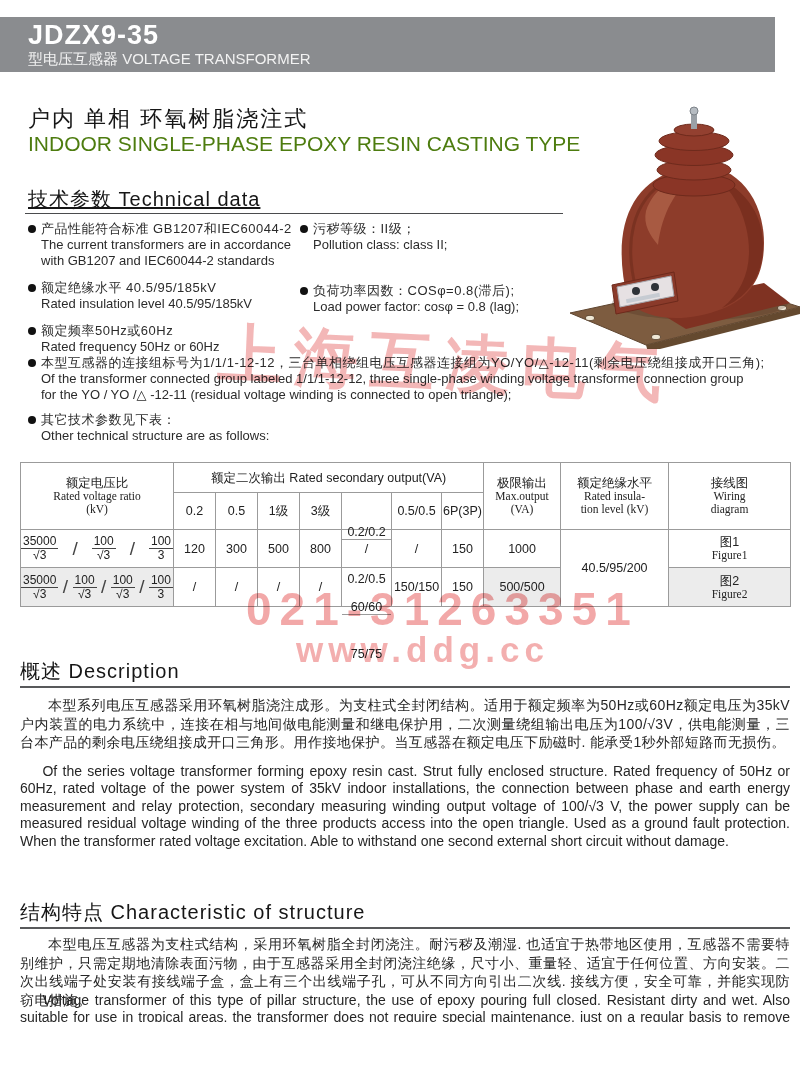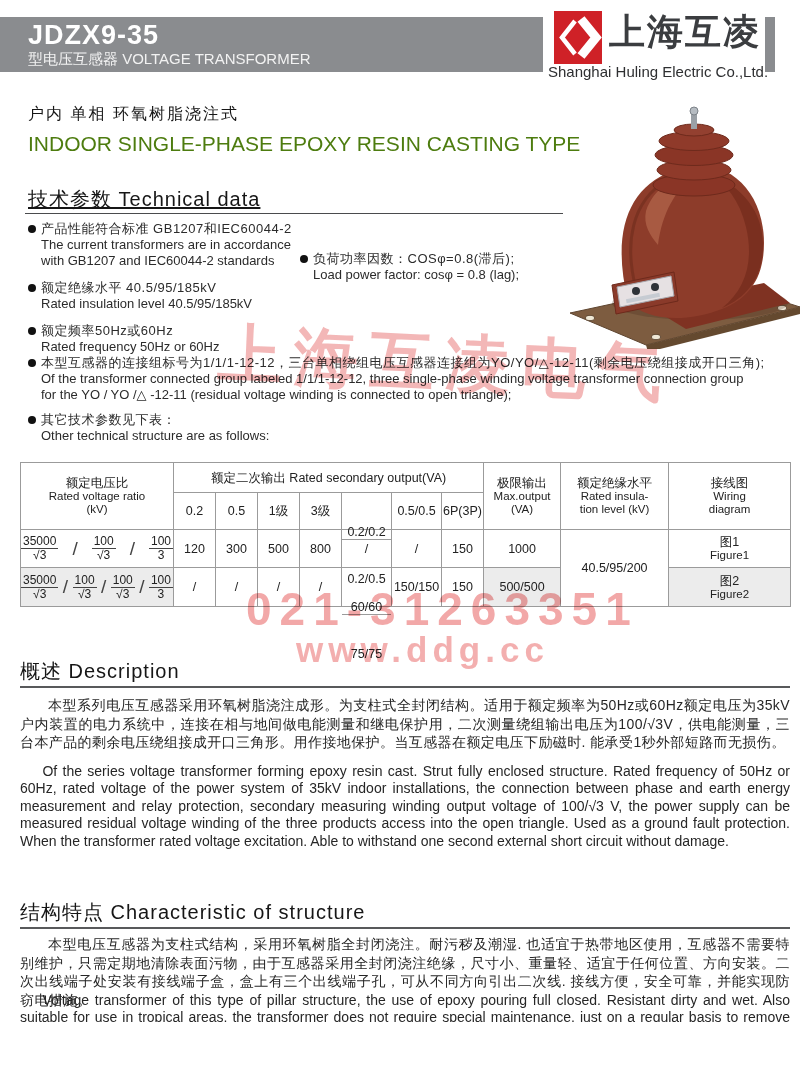--- a/index.html
+++ b/index.html
@@ -11,21 +11,21 @@
   .band .model{position:absolute;left:28px;top:3px;font-size:27px;font-weight:bold;color:#fff;letter-spacing:1px;}
   .band .band-sub{position:absolute;left:28px;top:33px;font-size:15px;color:#f2f2f2;}
 
   .logo-panel{position:absolute;left:543px;top:0;width:222px;height:86px;background:#fff;
               border-radius:4px 4px 12px 12px;}
   .logo-mark{position:absolute;left:11px;top:11px;width:48px;height:53px;}
   .logo-cn{position:absolute;left:66px;top:8px;font-size:36px;font-weight:bold;color:#3b3d40;letter-spacing:2px;}
   .logo-en{position:absolute;left:5px;top:63px;font-size:15px;color:#2e2f31;white-space:nowrap;}
 
   
-  .title-cn{position:absolute;left:28px;top:104px;font-size:16px;color:#161616;letter-spacing:2px;}
+  .title-cn{position:absolute;left:28px;top:104px;font-size:22px;color:#161616;letter-spacing:2px;}
   .title-en{position:absolute;left:28px;top:132px;font-size:21px;color:#4d7c0f;}
 
   .sec-h{position:absolute;font-size:20px;color:#161616;letter-spacing:1px;}
   .rule{position:absolute;background:#4a4b4d;}
 
   
   .bul{position:relative;padding-left:13px;margin-bottom:11px;font-size:13px;line-height:16px;color:#2b2b2b;}
   .bul .dot{position:absolute;left:0;top:4px;width:8px;height:8px;border-radius:50%;background:#111;}
   .bul .cn{letter-spacing:.5px;}
   .bcol{position:absolute;}
@@ -37,21 +37,21 @@
   
   .wm{position:absolute;font-weight:bold;color:#e14b4b;mix-blend-mode:multiply;white-space:nowrap;pointer-events:none;}
   .wm-big{left:220px;top:310px;font-size:64px;letter-spacing:12px;opacity:.40;transform:rotate(2.6deg);transform-origin:left top;}
   .wm-phone{left:246px;top:582px;font-size:46px;letter-spacing:8px;opacity:.55;color:#e86060;}
   .wm-site{left:296px;top:630px;font-size:35px;letter-spacing:5px;opacity:.5;color:#e86060;}
 
   
   table.vt{position:absolute;left:20px;top:462px;border-collapse:collapse;table-layout:fixed;width:770px;}
   table.vt td{border:1px solid #9b9b9b;text-align:center;vertical-align:middle;
               font-size:12.5px;color:#222;padding:0;background:#fff;line-height:14px;}
-  table.vt .en{font-size:11.5px;line-height:13px;}
+  table.vt .en{font-size:11.5px;line-height:13px;font-family:Liberation Serif, serif;}
   table.vt .shade{background:#ececec;}
   .splitcell{display:flex;flex-direction:column;height:100%;}
   .splitcell div{flex:1;display:flex;align-items:center;justify-content:center;margin-top:32px;}
   .splitcell div:first-child{border-bottom:1px solid #9b9b9b;}
   .ratio{display:flex;align-items:center;justify-content:space-between;}
   .frac{display:inline-flex;flex-direction:column;align-items:center;font-size:12px;line-height:13px;}
   .frac .n{border-bottom:1px solid #444;padding:0 2px;}
   .fsl{font-size:19px;color:#444;margin:0 1px;font-weight:normal;}
 
   
@@ -62,29 +62,20 @@
 </head>
 <body>
 
 <div class="page">
 
   <div class="band">
     <div class="model">JDZX9-35</div>
     <div class="band-sub">型电压互感器 VOLTAGE TRANSFORMER</div>
   </div>
 
-  <div class="logo-panel">
-    <svg class="logo-mark" viewBox="0 0 48 53">
-      <rect x="0" y="0" width="48" height="53" fill="#cf2127"></rect>
-      <polyline points="21,10 8,26.5 21,43" fill="none" stroke="#ffffff" stroke-width="4.5"></polyline>
-      <polyline points="27,8 42,26.5 27,45" fill="none" stroke="#ffffff" stroke-width="9"></polyline>
-    </svg>
-    <div class="logo-cn">上海互凌</div>
-    <div class="logo-en">Shanghai Huling Electric Co.,Ltd.</div>
-  </div>
 
   <div class="title-cn">户内 单相 环氧树脂浇注式</div>
   <div class="title-en">INDOOR SINGLE-PHASE EPOXY RESIN CASTING TYPE</div>
 
   <div class="sec-h" style="left:28px;top:186px;text-decoration:underline;">技术参数  Technical data</div>
   <div class="rule" style="left:25px;top:213px;width:538px;height:1px;"></div>
 
   <div class="bcol" style="left:28px;top:221px;width:282px;">
     <div class="bul">
       <span class="dot"></span>
@@ -97,20 +88,25 @@
       <div class="en">Rated insulation level 40.5/95/185kV</div>
     </div>
     <div class="bul">
       <span class="dot"></span>
       <div class="cn">额定频率50Hz或60Hz</div>
       <div class="en">Rated frequency 50Hz or 60Hz</div>
     </div>
   </div>
 
   <div class="bcol" style="left:300px;top:221px;width:268px;">
+    <div class="bul">
+      <span class="dot"></span>
+      <div class="cn">污秽等级：II级；</div>
+      <div class="en">Pollution class: class II;</div>
+    </div>
     <div class="bul" style="margin-top:30px;">
       <span class="dot"></span>
       <div class="cn">负荷功率因数：COSφ=0.8(滞后);</div>
       <div class="en">Load power factor: cosφ = 0.8 (lag);</div>
     </div>
   </div>
 
   <div class="bcol" style="left:28px;top:355px;width:770px;">
     <div class="bul" style="margin-bottom:9px;">
       <span class="dot"></span>

